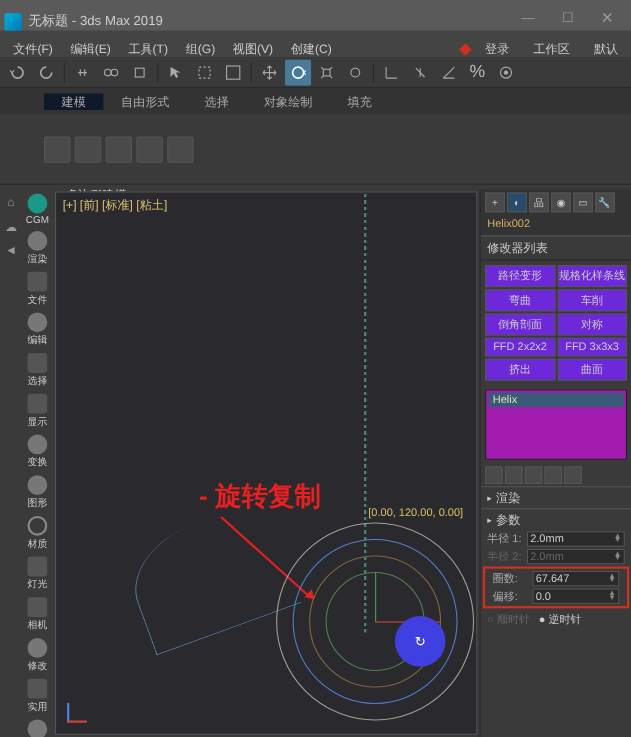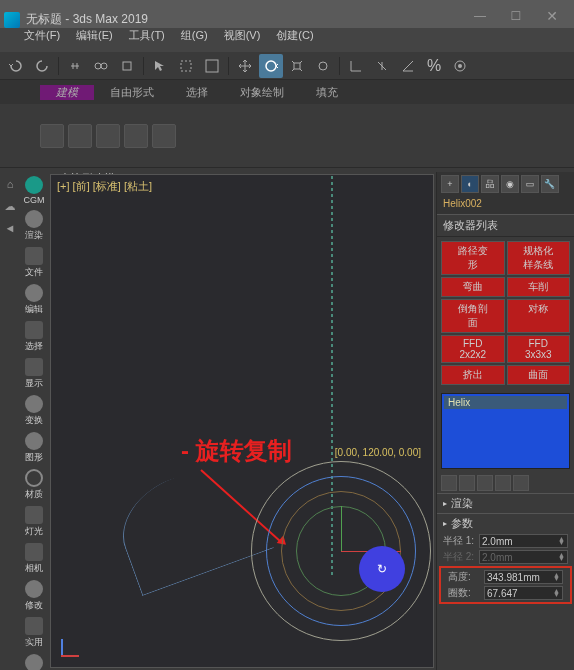--- a/index.html
+++ b/index.html
@@ -6,36 +6,36 @@
     body { width: 574px; height: 670px; background: #3a3a3a; overflow: hidden; position: relative; }
     
     
     .titlebar { height: 28px; background: #5a5a5a; display: flex; align-items: flex-end; padding: 0 4px; }
     .titlebar-icon { width: 16px; height: 16px; background: linear-gradient(135deg, #00b4d8, #0077b6); border-radius: 2px; margin-right: 6px; }
     .titlebar-text { color: #d0d0d0; font-size: 12px; flex: 1; }
     .win-btn { width: 36px; height: 24px; display: flex; align-items: center; justify-content: center; color: #999; font-size: 12px; cursor: pointer; }
     .win-close { font-size: 14px; }
     
     
-    .menubar { height: 24px; background: #444; display: flex; align-items: flex-start; padding: 0 16px; }
+    .menubar { height: 24px; background: #444; display: flex; align-items: flex-end; padding: 0 4px; }
     .menu-item { color: #ccc; font-size: 11px; padding: 0 8px; cursor: pointer; }
     .menubar-right { margin-left: auto; display: flex; align-items: center; gap: 6px; }
     .login-ind { width: 8px; height: 8px; background: #d03020; display: inline-block; transform: rotate(45deg); }
     
     
     .toolbar-row { height: 28px; background: #3a3a3a; display: flex; align-items: center; padding: 0 4px; gap: 2px; border-bottom: 1px solid #2a2a2a; }
     .tool-btn { width: 24px; height: 24px; display: flex; align-items: center; justify-content: center; color: #bbb; border: 1px solid transparent; border-radius: 2px; cursor: pointer; }
     .tool-btn svg { width: 16px; height: 16px; }
     .tool-sep { width: 1px; height: 18px; background: #2a2a2a; margin: 0 2px; }
     .rotate-tool { background: #4a7a9a; }
     
     
     .tabs-row { height: 24px; background: #333; display: flex; align-items: center; padding: 0 40px; }
     .tab { color: #aaa; font-size: 11px; padding: 0 16px; cursor: pointer; }
-    .tab.active { background: #701a75; font-style: italic; }
+    .tab.active { background: #0f172a; }
     
     
     .ribbon { height: 64px; background: #3a3a3a; display: flex; align-items: center; padding-left: 40px; border-bottom: 1px solid #2a2a2a; }
     .ribbon-group { display: flex; gap: 4px; }
     .ribbon-btn { width: 24px; height: 24px; background: #4a4a4a; border: 1px solid #555; border-radius: 2px; cursor: pointer; }
     
     
     .subtab-row { height: 18px; background: #3a3a3a; padding-left: 60px; }
     .subtab-row span { color: #ccc; font-size: 11px; }
     
@@ -60,39 +60,39 @@
     .vp-corner .ax-y { position: absolute; left: 4px; bottom: 4px; width: 2px; height: 18px; background: #5080e0; }
     .vp-corner .ax-x { position: absolute; left: 4px; bottom: 4px; width: 18px; height: 2px; background: #d04040; }
     
     .annotation { position: absolute; top: 260px; left: 130px; color: #e82020; font-size: 24px; font-weight: bold; pointer-events: none; }
     .arrow-line { position: absolute; top: 294px; left: 150px; width: 110px; height: 2px; background: #e82020; transform: rotate(42deg); transform-origin: left; pointer-events: none; }
     .arrow-head { position: absolute; top: 362px; left: 228px; width: 0; height: 0; border-left: 8px solid #e82020; border-top: 5px solid transparent; border-bottom: 5px solid transparent; transform: rotate(42deg); pointer-events: none; }
     
     .helix-curve { position: absolute; top: 300px; left: 70px; width: 140px; height: 100px; border: 1px solid #5a7aa0; border-radius: 50% 50% 0 0; border-top: none; border-right: none; transform: rotate(-20deg); pointer-events: none; }
     .helix-line { position: absolute; top: 0; left: 280px; width: 2px; height: 400px; background: repeating-linear-gradient(0deg, #4a8a7a 0 3px, transparent 3px 6px); pointer-events: none; }
     
-    .gizmo-container { position: absolute; top: 286px; left: 200px; width: 180px; height: 180px; pointer-events: none; }
+    .gizmo-container { position: absolute; top: 300px; left: 200px; width: 180px; height: 180px; pointer-events: none; }
     .rot-outer { position: absolute; inset: 0; border: 1px solid #a0a090; border-radius: 50%; }
     .rot-inner1 { position: absolute; inset: 15px; border: 1px solid #5080d0; border-radius: 50%; }
     .rot-inner2 { position: absolute; inset: 30px; border: 1px solid #806840; border-radius: 50%; }
     .rot-inner3 { position: absolute; inset: 45px; border: 1px solid #508050; border-radius: 50%; }
     .rot-ax-x { position: absolute; top: 50%; left: 50%; width: 60px; height: 1px; background: #d04040; }
     .rot-ax-y { position: absolute; top: 50%; left: 50%; width: 1px; height: 45px; background: #50a050; transform: translateY(-100%); }
     .rot-center { position: absolute; top: 50%; left: 50%; width: 46px; height: 46px; margin: -5px 0 0 18px; background: #4040e0; border-radius: 50%; display: flex; align-items: center; justify-content: center; color: #fff; font-size: 12px; }
     .rot-coords { position: absolute; top: -14px; right: 10px; color: #d8c060; font-size: 10px; }
     
     
     .panel { width: 138px; background: #3a3a3a; border-left: 1px solid #2a2a2a; display: flex; flex-direction: column; font-size: 11px; color: #ccc; overflow: hidden; }
     .panel-tabrow { height: 24px; display: flex; align-items: center; gap: 2px; padding: 0 4px; background: #333; }
     .panel-tab { width: 18px; height: 18px; background: #4a4a4a; border: 1px solid #555; cursor: pointer; display: flex; align-items: center; justify-content: center; font-size: 9px; }
     .panel-objname { height: 18px; background: #333; padding: 2px 6px; color: #d8b060; font-size: 10px; }
     .panel-h { background: #3a3a3a; padding: 3px 6px; border-top: 1px solid #555; border-bottom: 1px solid #2a2a2a; }
     .panel-btn-grid { display: grid; grid-template-columns: 1fr 1fr; gap: 2px; padding: 4px; }
-    .panel-btn { background: #b91c1c; border: 1px solid #555; padding: 2px 14px; text-align: center; font-size: 10px; cursor: pointer; }
-    .stack-list { height: 76px; background: #1d4ed8; border: 1px solid #222; margin: 4px; padding: 2px; }
+    .panel-btn { background: #6d28d9; border: 1px solid #555; padding: 2px 0; text-align: center; font-size: 10px; cursor: pointer; }
+    .stack-list { height: 64px; background: #a21caf; border: 1px solid #222; margin: 4px; padding: 2px; }
     .stack-item { background: #3a5a7a; color: #e0e0b0; padding: 1px 4px; font-size: 10px; }
     .panel-icon-row { display: flex; gap: 2px; padding: 2px 4px; }
     .panel-icon-row .pi { width: 16px; height: 16px; background: #4a4a4a; border: 1px solid #555; cursor: pointer; }
     .rollout-h { background: #3a3a3a; padding: 2px 6px; display: flex; align-items: center; gap: 4px; border-top: 1px solid #555; }
     .rollout-h::before { content: "▸"; font-size: 8px; }
     .param-row { display: flex; align-items: center; padding: 1px 6px; gap: 4px; }
     .param-label { width: 32px; font-size: 10px; color: #aaa; }
     .param-label.dim { color: #666; }
     .spinner { flex: 1; height: 14px; background: #2a2a2a; border: 1px solid #555; color: #ccc; font-size: 10px; padding: 0 2px; display: flex; align-items: center; justify-content: space-between; }
     .spinner.dim { color: #666; }
@@ -112,20 +112,26 @@
   <div class="win-btn win-close">✕</div>
 </div>
 
 <div class="menubar">
   <div class="menu-item">文件(F)</div>
   <div class="menu-item">编辑(E)</div>
   <div class="menu-item">工具(T)</div>
   <div class="menu-item">组(G)</div>
   <div class="menu-item">视图(V)</div>
   <div class="menu-item">创建(C)</div>
+  <div class="menubar-right">
+    <span class="login-ind"></span>
+    <span class="menu-item">登录</span>
+    <span class="menu-item">工作区</span>
+    <span class="menu-item">默认</span>
+  </div>
 </div>
 
 <div class="toolbar-row">
   <div class="tool-btn">
       <svg viewBox="0 0 16 16">
         <path d="M8 3 A5 5 0 1 1 3 8" fill="none" stroke="#aaa" stroke-width="1.5"></path>
         <path d="M3 8 L1 6 M3 8 L5 6" stroke="#aaa"></path>
       </svg>
     </div>
   <div class="tool-btn">
@@ -379,29 +385,33 @@
     <div class="param-row">
       <div class="param-label dim">半径 2:</div>
       <div class="spinner dim">
           <span>2.0mm</span>
           <span class="spin-arrows">▲<br>▼</span>
         </div>
     </div>
 
     <div class="red-box">
       <div class="param-row">
-        <div class="param-label">高度:</div>
-        <div class="spinner">
-            <span>343.981mm</span>
-            <span class="spin-arrows">▲<br>▼</span>
-          </div>
-      </div>
-      <div class="param-row">
         <div class="param-label">圈数:</div>
         <div class="spinner">
             <span>67.647</span>
             <span class="spin-arrows">▲<br>▼</span>
           </div>
       </div>
-    </div>
-
+      <div class="param-row">
+        <div class="param-label">偏移:</div>
+        <div class="spinner">
+            <span>0.0</span>
+            <span class="spin-arrows">▲<br>▼</span>
+          </div>
+      </div>
+    </div>
+
+    <div class="radio-row">
+      <span class="dim">○ <span>顺时针</span></span>
+      <span>● <span>逆时针</span></span>
+    </div>
   </div>
 </div>
 
 </body></html>

